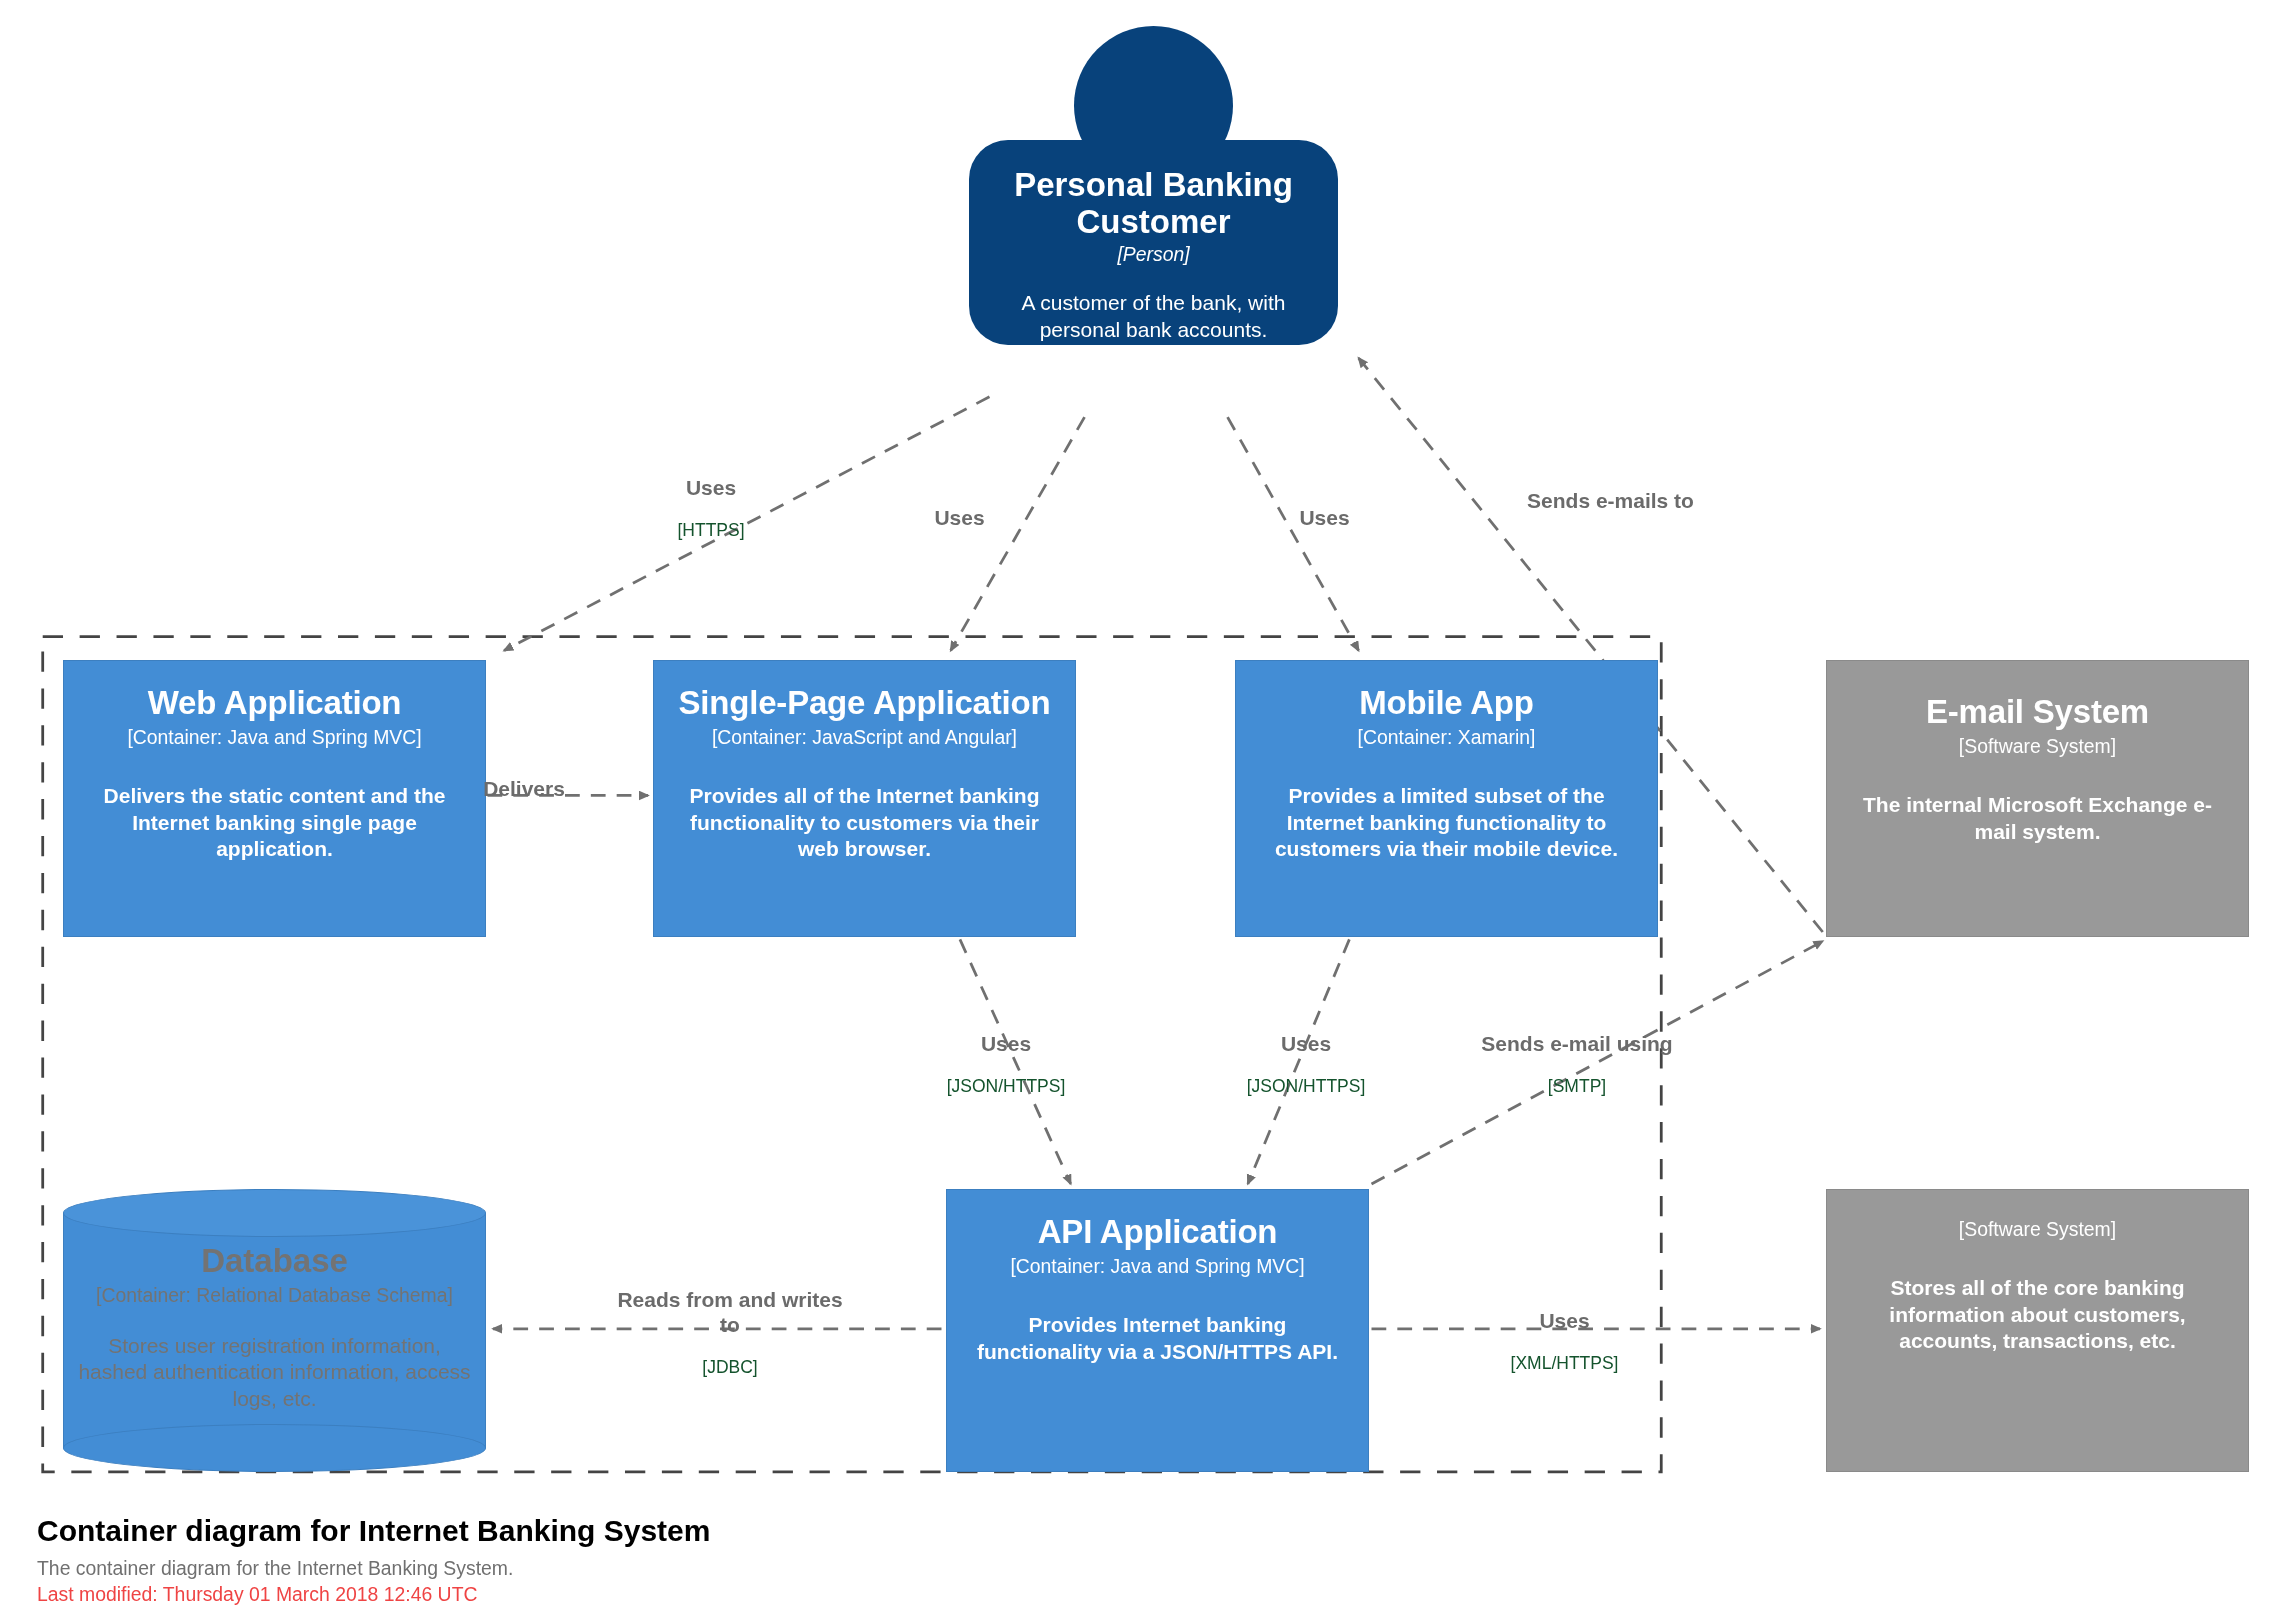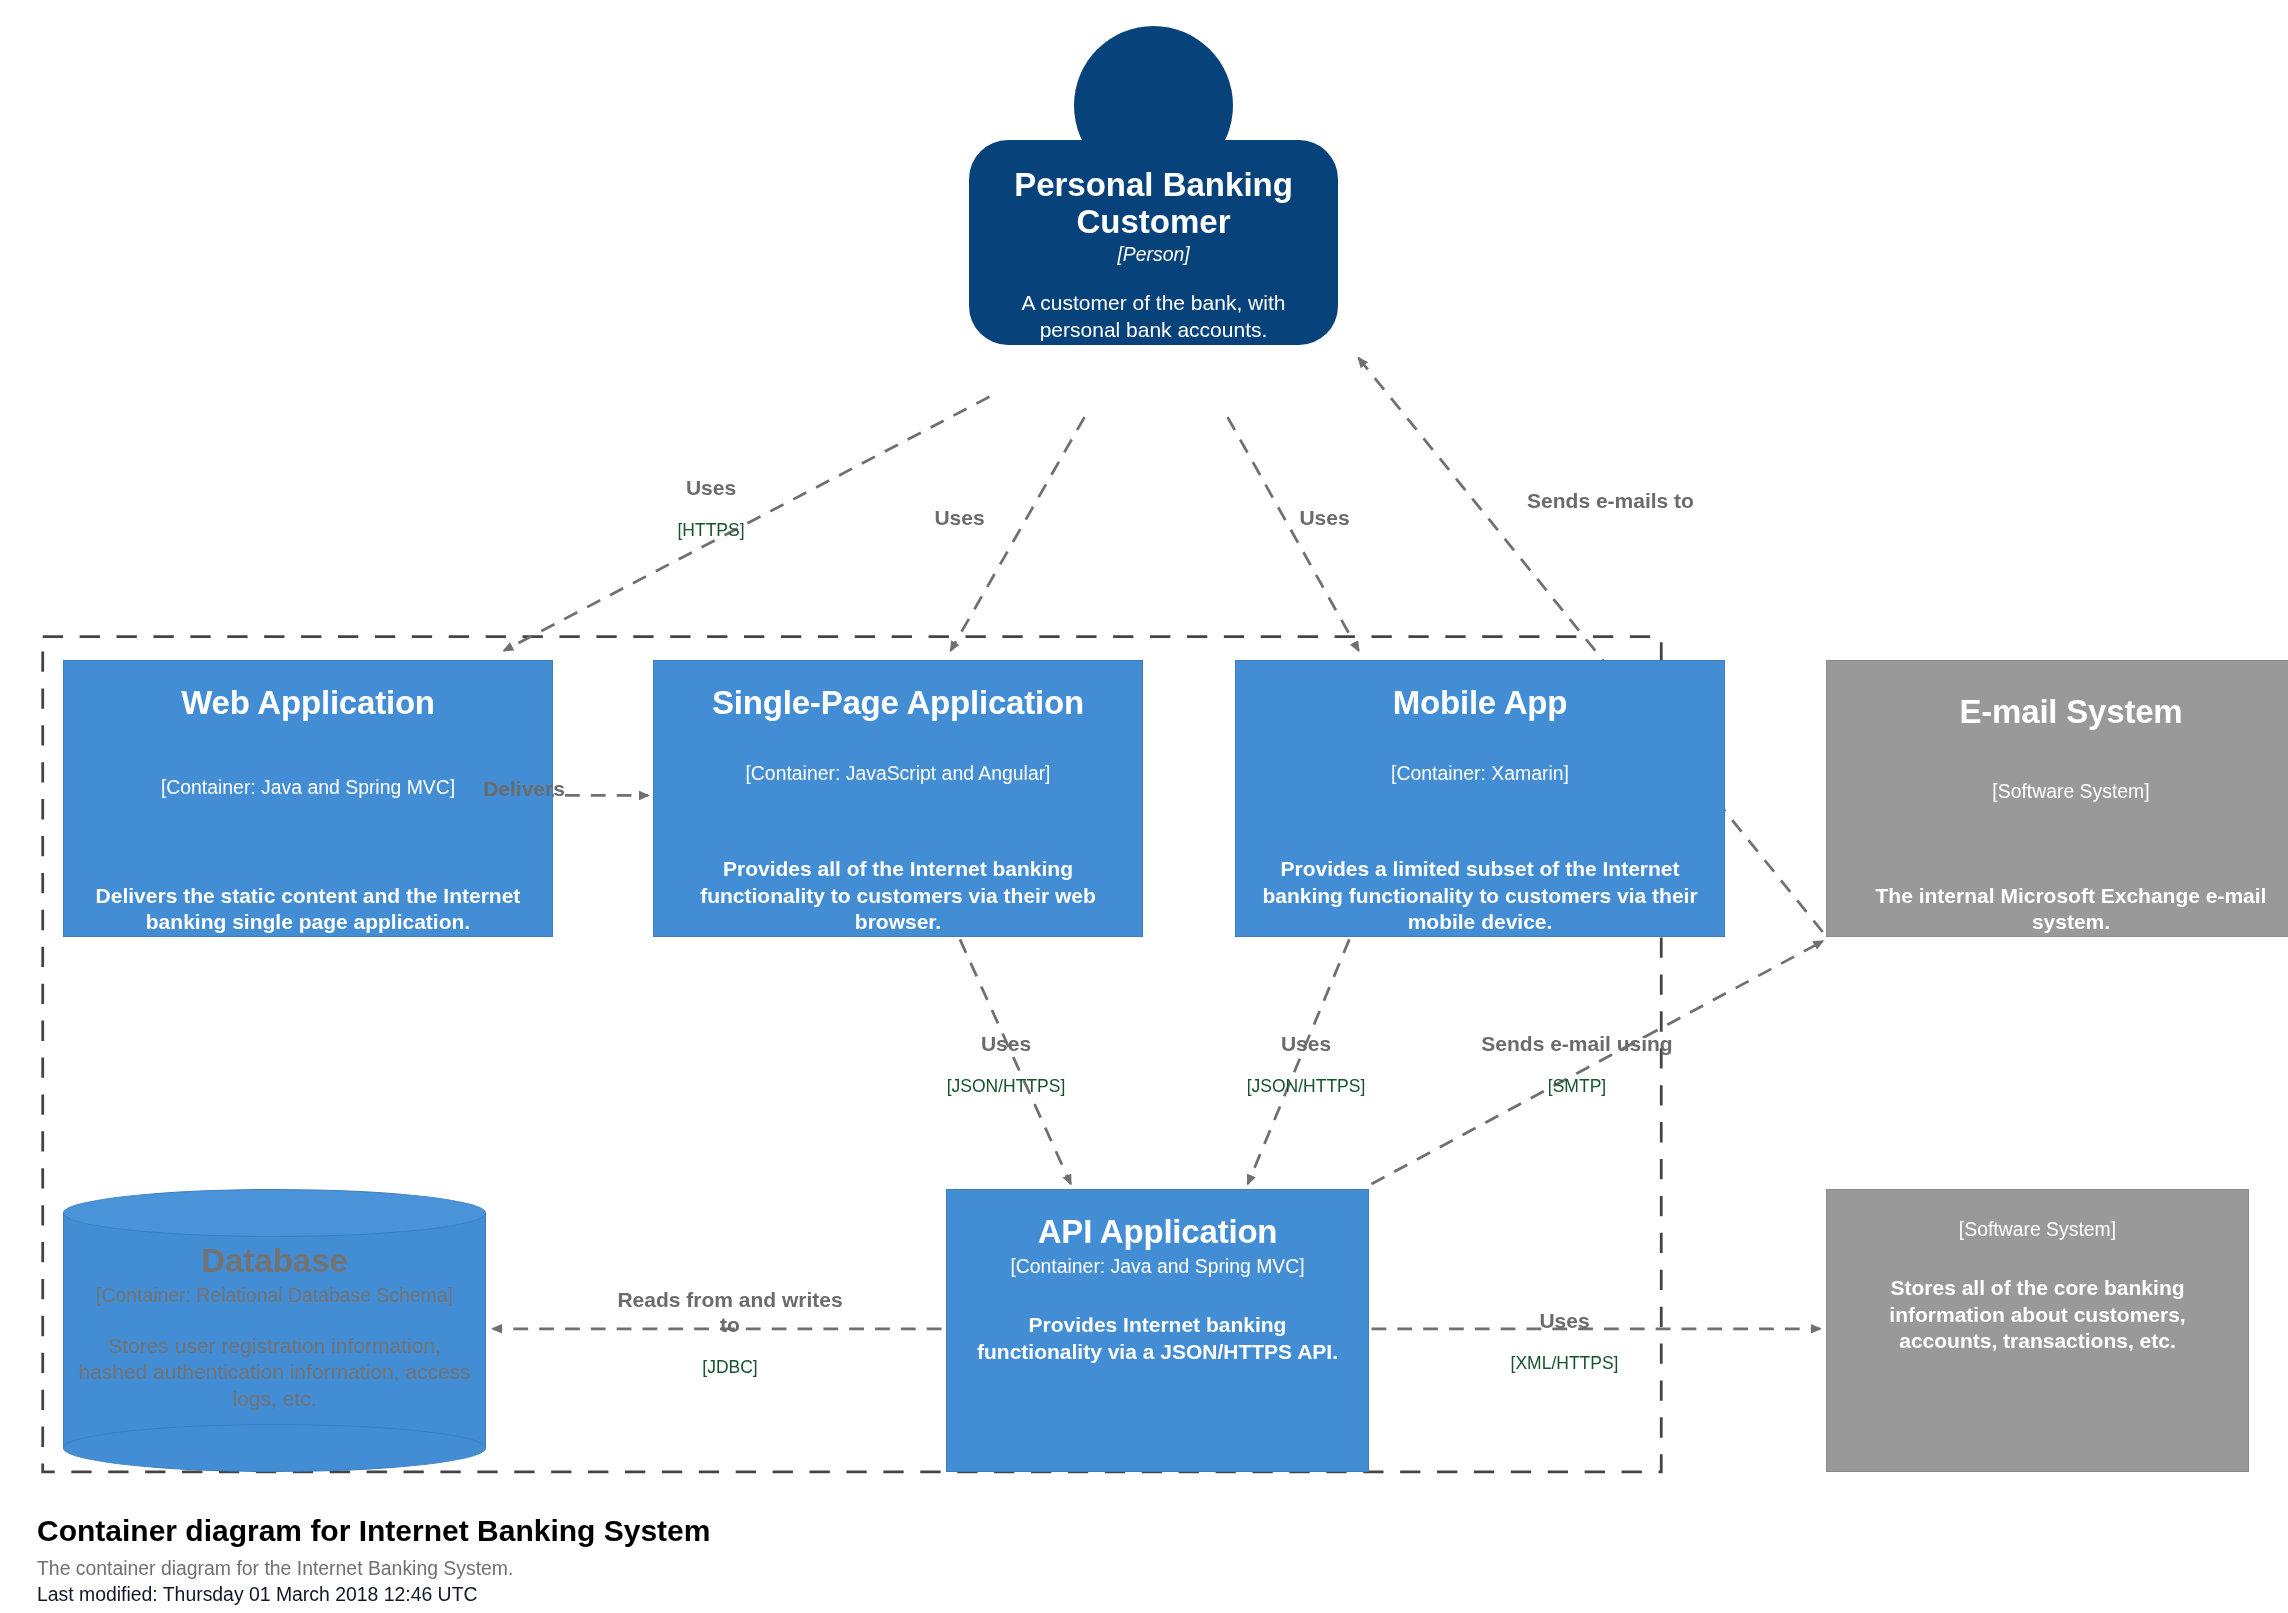--- a/index.html
+++ b/index.html
@@ -27,21 +27,21 @@
     font-weight:normal;line-height:1.15;margin-top:3.7px;
   }
   .node .desc{
     font-weight:bold;line-height:1.27;margin-top:35px;
   }
 
   
   .container-node{background:#438DD5;border:0.9px solid #3C7FC0;}
   .system-node{background:#999999;border:0.9px solid #8A8A8A;}
 
-  .row1{width:490px;height:277px;justify-content:space-between;}
+  .row1{width:423px;height:277px;}
   .row1 .name{font-size:33px;}
   .row1 .tech{font-size:19.4px;}
   .row1 .desc{font-size:21px;}
 
   .row2{width:423px;height:283px;}
   .row2 .name{font-size:33px;}
   .row2 .tech{font-size:19.4px;}
   .row2 .desc{font-size:21px;}
 
   
@@ -91,21 +91,21 @@
     position:absolute;z-index:4;text-align:center;color:#707070;
     line-height:1.18;
   }
   .edge-label .el-name{font-size:21px;font-weight:bold;color:#6B6B6B;display:block;}
   .edge-label .el-tech{font-size:17.5px;font-weight:normal;color:#14532d;display:block;margin-top:19px;}
 
   
   #caption{position:absolute;left:37px;top:1512px;z-index:5;}
   #caption .cap-title{font-size:30px;font-weight:bold;color:#000000;line-height:1.25;}
   #caption .cap-sub{font-size:19.4px;color:#707070;line-height:1.35;margin-top:5.5px;}
-  #caption .cap-mod{font-size:19.4px;color:#0f172a;line-height:1.35;}
+  #caption .cap-mod{font-size:19.4px;color:#ef4444;line-height:1.35;}
 </style>
 </head>
 <body>
 
 <div id="stage">
 
   <svg class="layer below" viewBox="0 0 2480 1748">
     <defs>
       <marker id="ah" markerWidth="13" markerHeight="13" refX="10" refY="5.2" orient="auto" markerUnits="userSpaceOnUse">
         <path d="M0,0 L12,5.2 L0,10.4 z" fill="#707070"></path>

